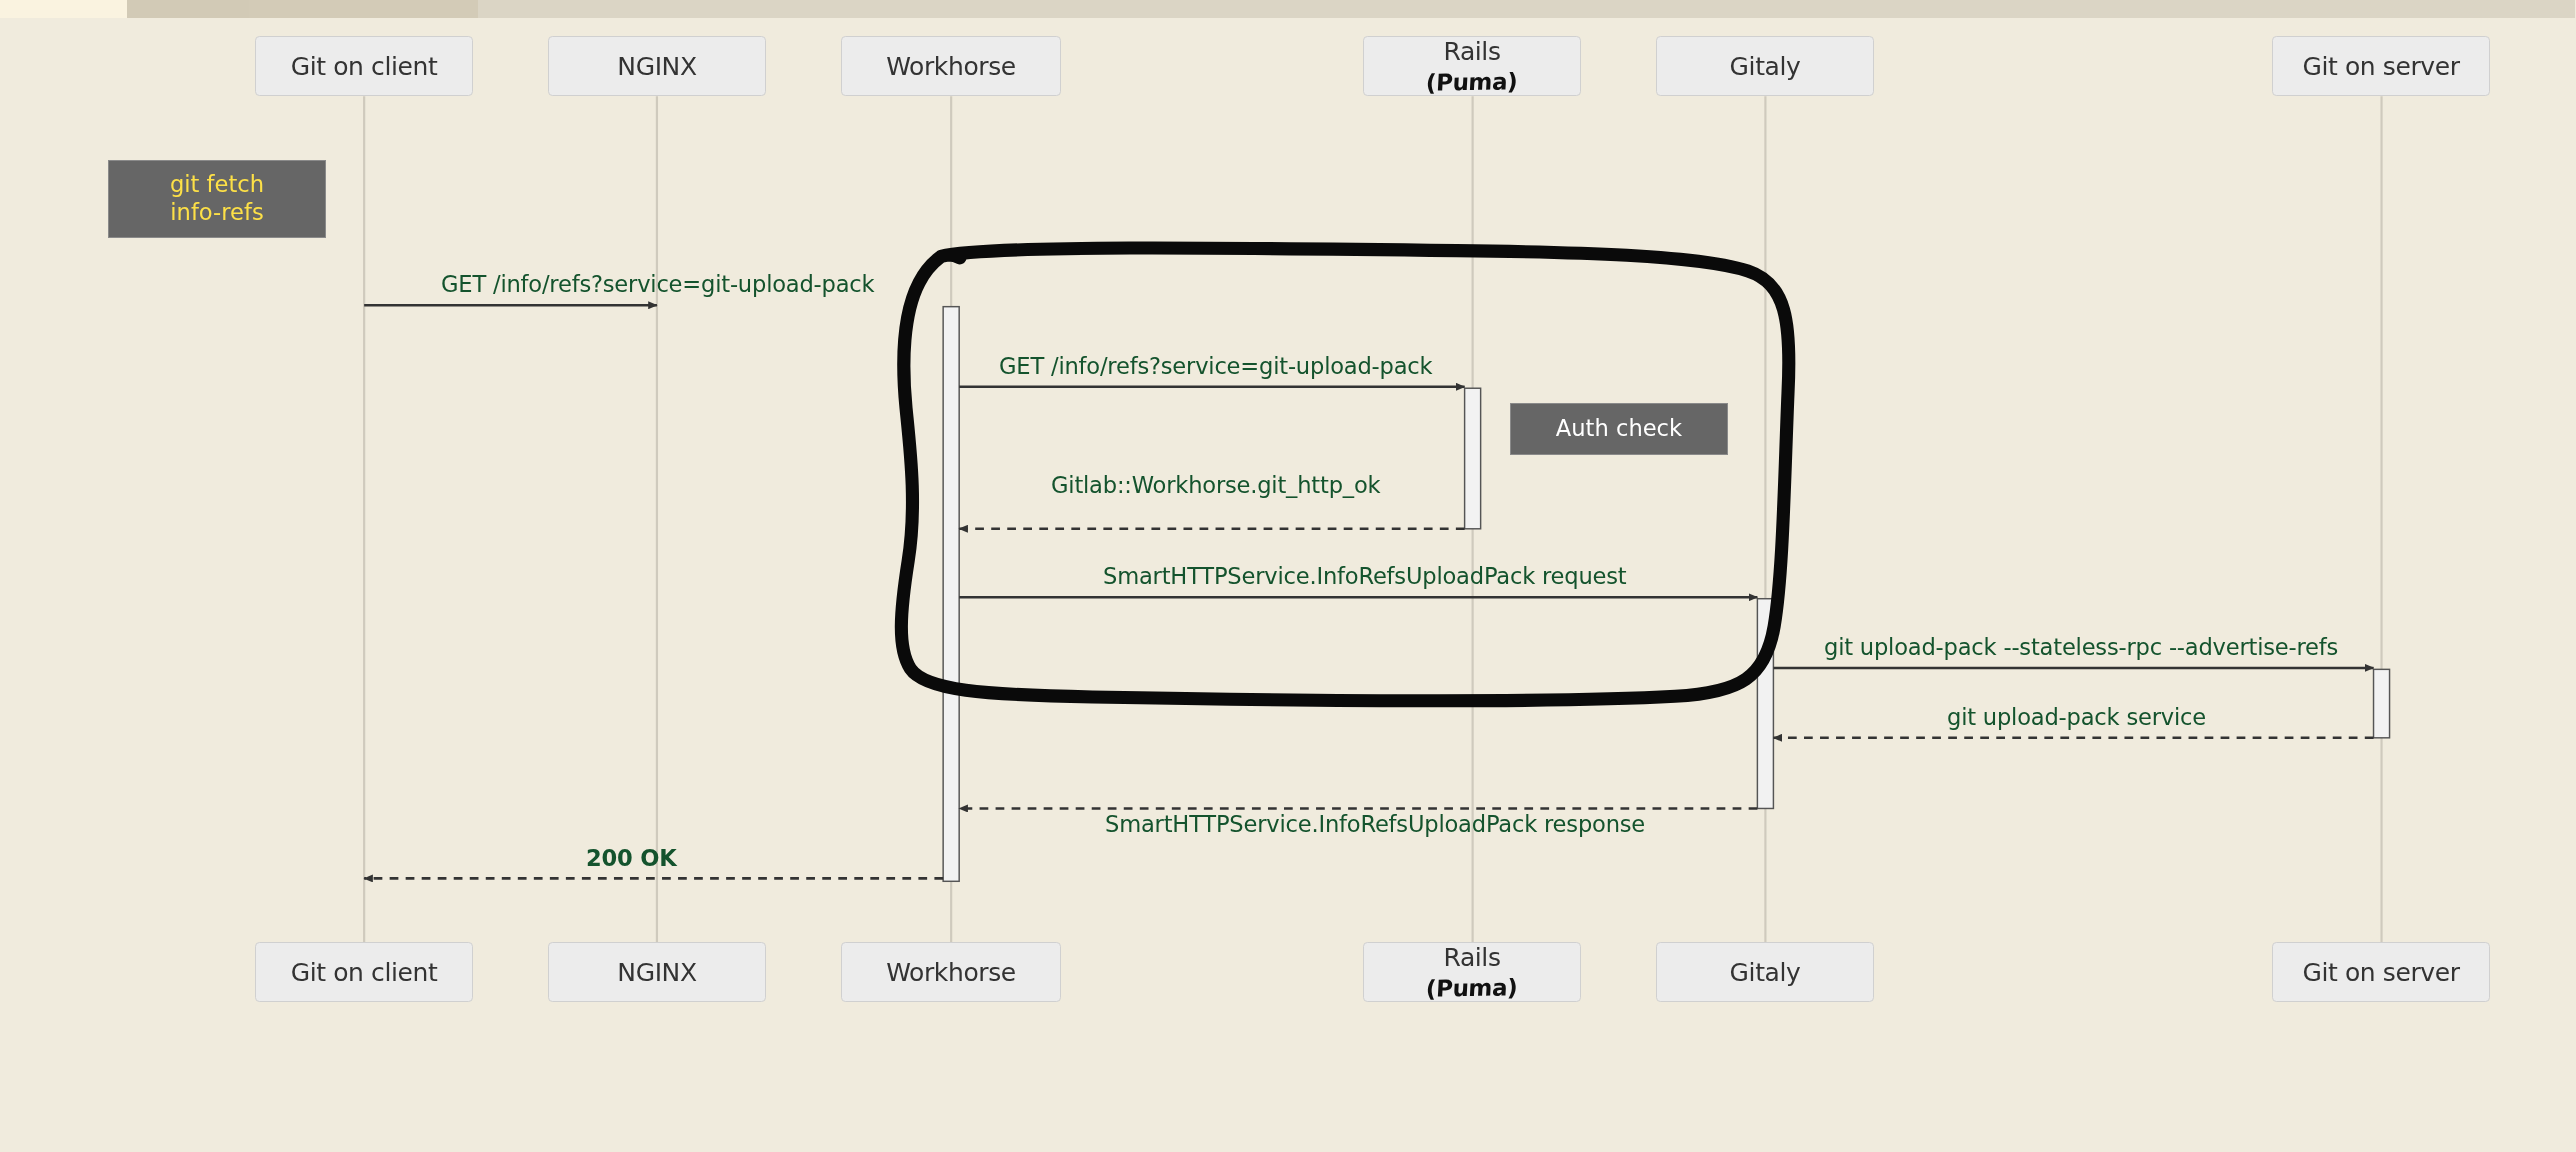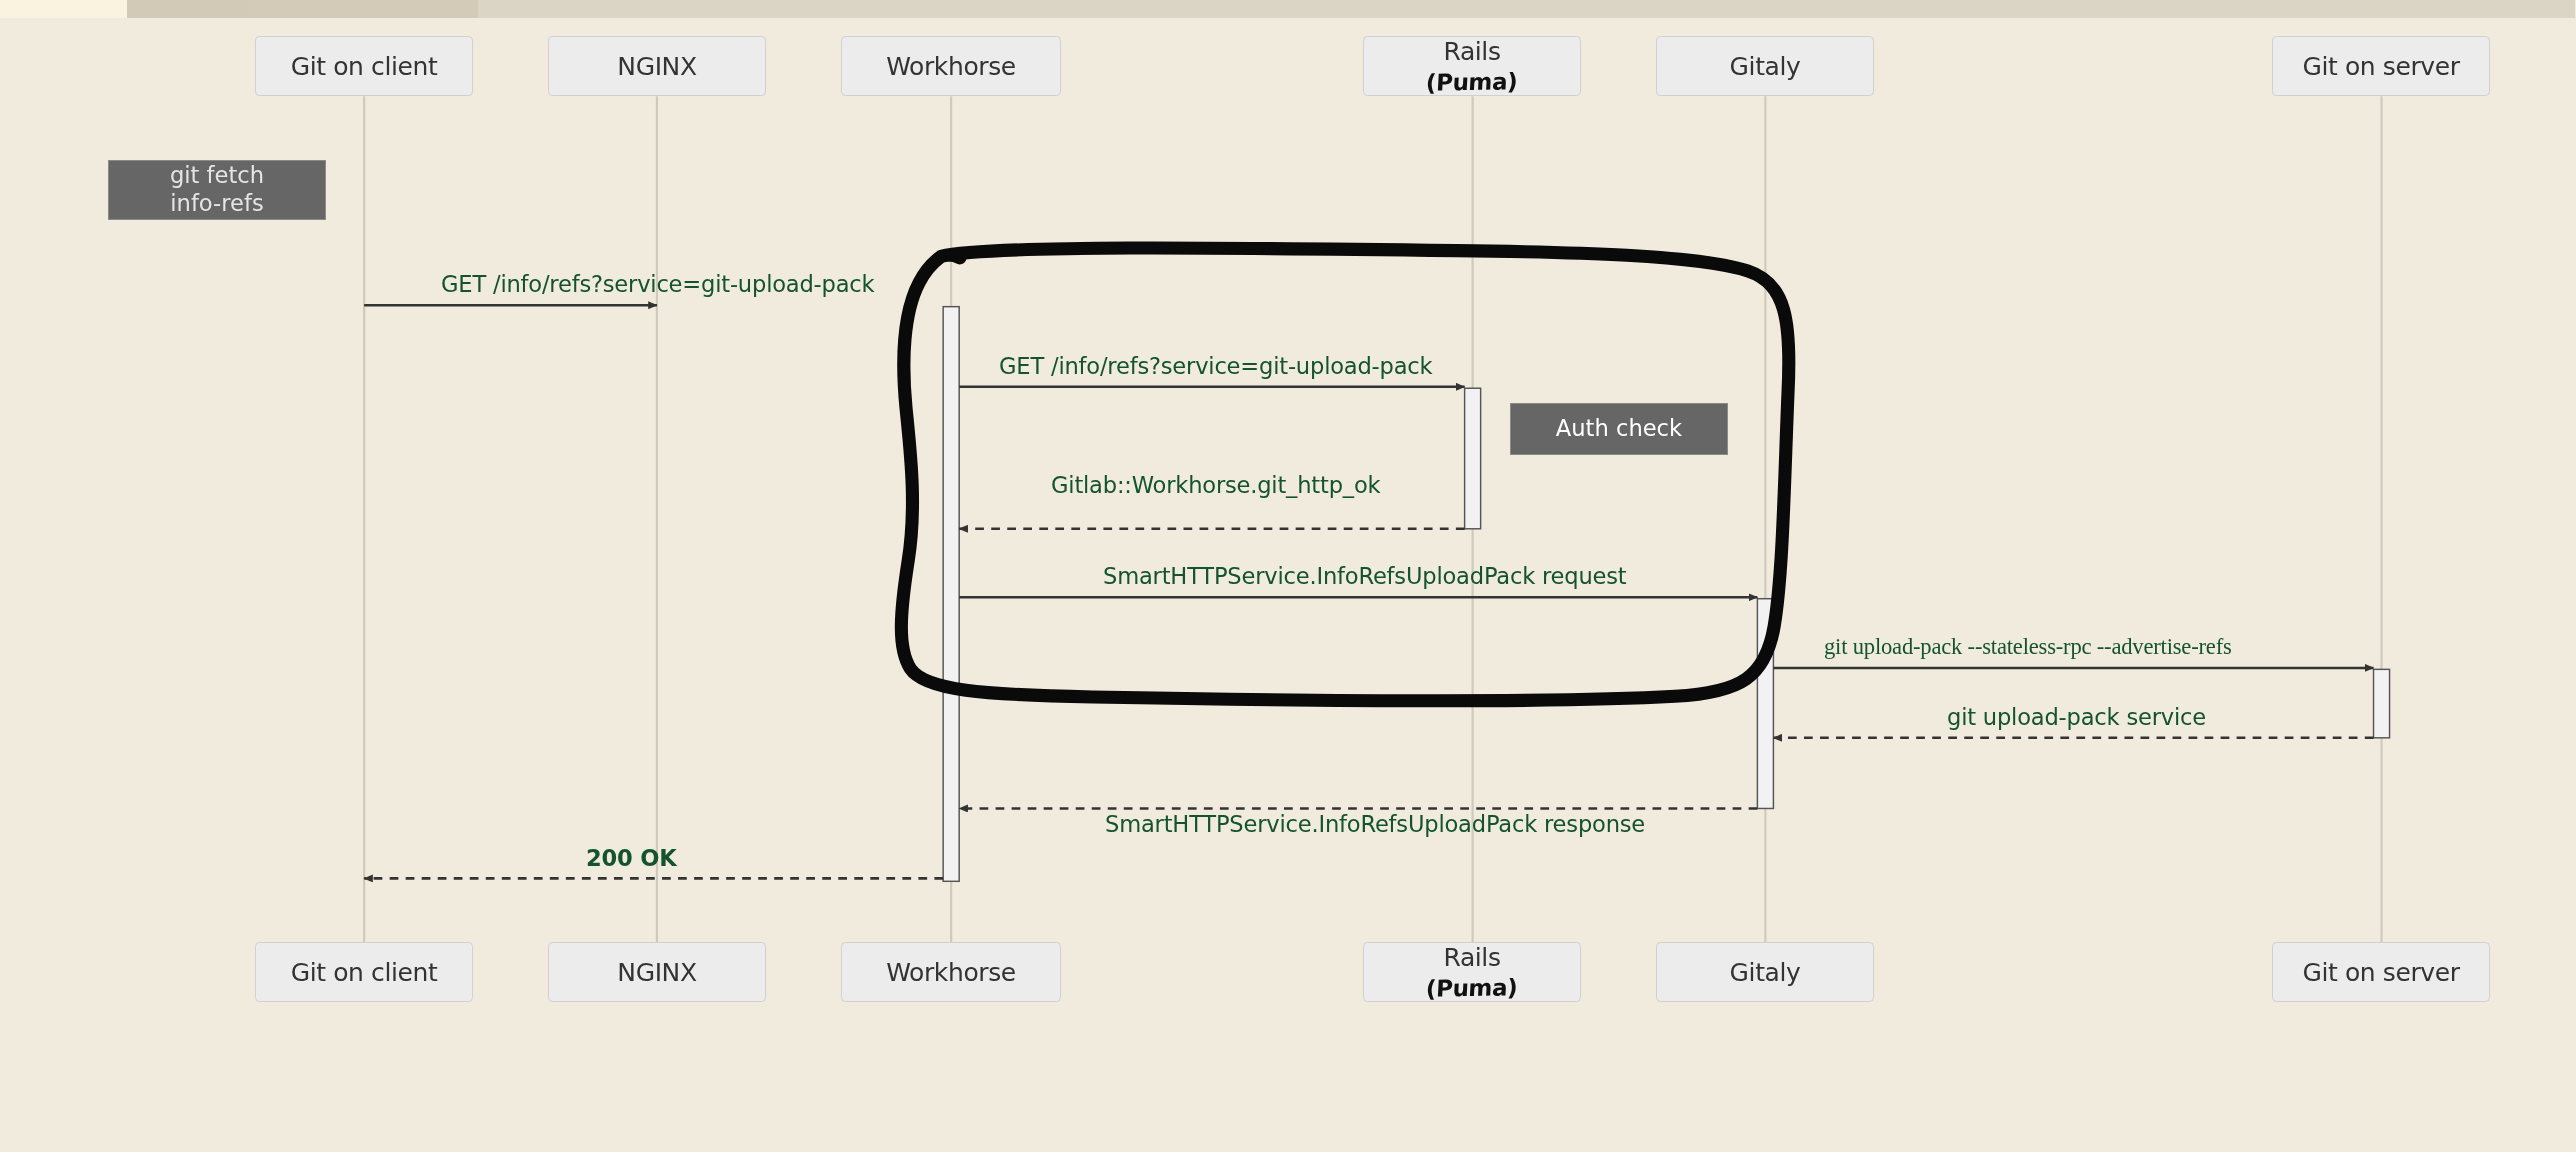--- a/index.html
+++ b/index.html
@@ -185,33 +185,33 @@
         <div class="sub-handwritten">(Puma)</div>
       </div>
       <div class="participant" style="left: 1656px; top: 942px; width: 218px; height: 60px; background: rgb(236, 236, 236); border-color: rgb(208, 208, 208);">
         <div>Gitaly</div>
       </div>
       <div class="participant" style="left: 2272px; top: 942px; width: 218px; height: 60px; background: rgb(236, 236, 236); border-color: rgb(208, 208, 208);">
         <div>Git on server</div>
       </div>
     </div>
   <div id="notes-layer">
-      <div class="note" style="left: 108px; top: 160px; width: 218px; height: 60px; background: rgb(102, 102, 102); color: #e5e5e5;">
+      <div class="note" style="left: 108px; top: 160px; width: 218px; height: 78px; background: rgb(102, 102, 102); color: #fde047;">
         <div>git fetch</div>
         <div>info-refs</div>
       </div>
       <div class="note" style="left: 1510px; top: 403px; width: 218px; height: 52px; background: rgb(102, 102, 102); color: rgb(255, 255, 255); text-align: center;">
         <div>Auth check</div>
       </div>
     </div>
   <div id="labels-layer">
       <div class="msg-label" style="left: 441px; top: 271px;">GET /info/refs?service=git-upload-pack</div>
       <div class="msg-label" style="left: 999px; top: 353px;">GET /info/refs?service=git-upload-pack</div>
       <div class="msg-label" style="left: 1051px; top: 472px;">Gitlab::Workhorse.git_http_ok</div>
       <div class="msg-label" style="left: 1103px; top: 563px;">SmartHTTPService.InfoRefsUploadPack request</div>
-      <div class="msg-label" style="left: 1824px; top: 634px; font-family: Liberation Serif, serif;">git upload-pack --stateless-rpc --advertise-refs</div>
+      <div class="msg-label" style="left: 1824px; top: 634px;">git upload-pack --stateless-rpc --advertise-refs</div>
       <div class="msg-label" style="left: 1947px; top: 704px;">git upload-pack service</div>
       <div class="msg-label" style="left: 1105px; top: 774px; margin-top: 37px;">SmartHTTPService.InfoRefsUploadPack response</div>
       <div class="msg-label" style="left: 586px; top: 845px; font-weight: bold;">200 OK</div>
     </div>
 
 </div>
 
 
 </body></html>

